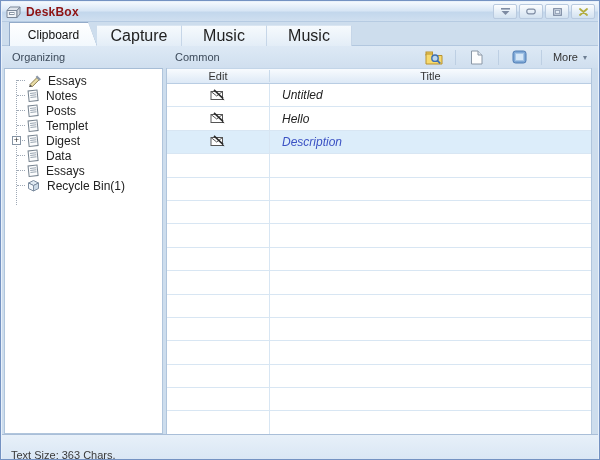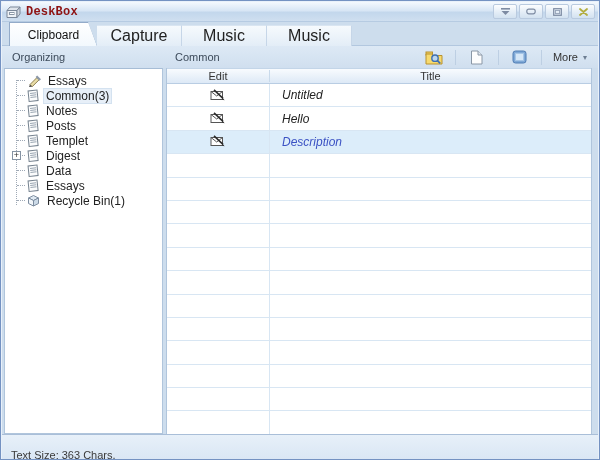--- a/index.html
+++ b/index.html
@@ -15,21 +15,21 @@
     overflow:hidden;
   }
 
   
   .titlebar {
     height:20px; display:flex; align-items:center;
     background:linear-gradient(#f4f9fe, #d8e6f5 45%, #c3d7ec 55%, #cfdff0);
     border-bottom:1px solid #b6cbe2;
     padding:0 3px 0 4px;
   }
-  .title-text { color:#8e1212; font-weight:bold; font-size:12px; margin-left:4px; letter-spacing:.2px;font-family:Liberation Mono, monospace; }
+  .title-text { color:#8e1212; font-weight:bold; font-size:12px; margin-left:4px; letter-spacing:.2px; }
   .win-buttons { margin-left:auto; display:flex; align-items:center; }
   .win-btn {
     width:24px; height:15px; margin-left:2px;
     display:flex; align-items:center; justify-content:center;
     border:1px solid #b9cadf; border-radius:2px;
     background:linear-gradient(#fcfdfe,#e2ecf6 60%,#d3e2f0);
     cursor:default;
   }
 
   
@@ -250,33 +250,20 @@
           <span class="tree-icon">
             <svg width="14" height="13" viewBox="0 0 14 13">
               <path d="M3 10.5 L10 3.5 L12.2 5.7 L5.2 12.7 Z" fill="#e9dca6" stroke="#8d7f52"></path>
               <path d="M3 10.5 L2 13 L5.2 12.7 Z" fill="#4a4a4a"></path>
               <line x1="9.4" y1="2.2" x2="13.2" y2="6" stroke="#8c98a8" stroke-width="2.2"></line>
             </svg>
           </span>
           <span class="tree-label">Essays</span>
         </div>
 
-        <div class="tree-item">
-          <span class="tree-icon">
-            <svg width="12" height="13" viewBox="0 0 12 13">
-              <g transform="rotate(-6 6 6)">
-                <rect x="1.5" y="1.5" width="9" height="10.5" fill="#fbfcfd" stroke="#75828f"></rect>
-                <line x1="3.2" y1="4.2" x2="9.3" y2="4.2" stroke="#9aa6b2"></line>
-                <line x1="3.2" y1="6.2" x2="9.3" y2="6.2" stroke="#9aa6b2"></line>
-                <line x1="3.2" y1="8.2" x2="9.3" y2="8.2" stroke="#9aa6b2"></line>
-              </g>
-            </svg>
-          </span>
-          <span class="tree-label selected">Common(3)</span>
-        </div>
 
         <div class="tree-item">
           <span class="tree-icon">
             <svg width="12" height="13" viewBox="0 0 12 13">
               <g transform="rotate(-6 6 6)">
                 <rect x="1.5" y="1.5" width="9" height="10.5" fill="#fbfcfd" stroke="#75828f"></rect>
                 <line x1="3.2" y1="4.2" x2="9.3" y2="4.2" stroke="#9aa6b2"></line>
                 <line x1="3.2" y1="6.2" x2="9.3" y2="6.2" stroke="#9aa6b2"></line>
                 <line x1="3.2" y1="8.2" x2="9.3" y2="8.2" stroke="#9aa6b2"></line>
               </g>

